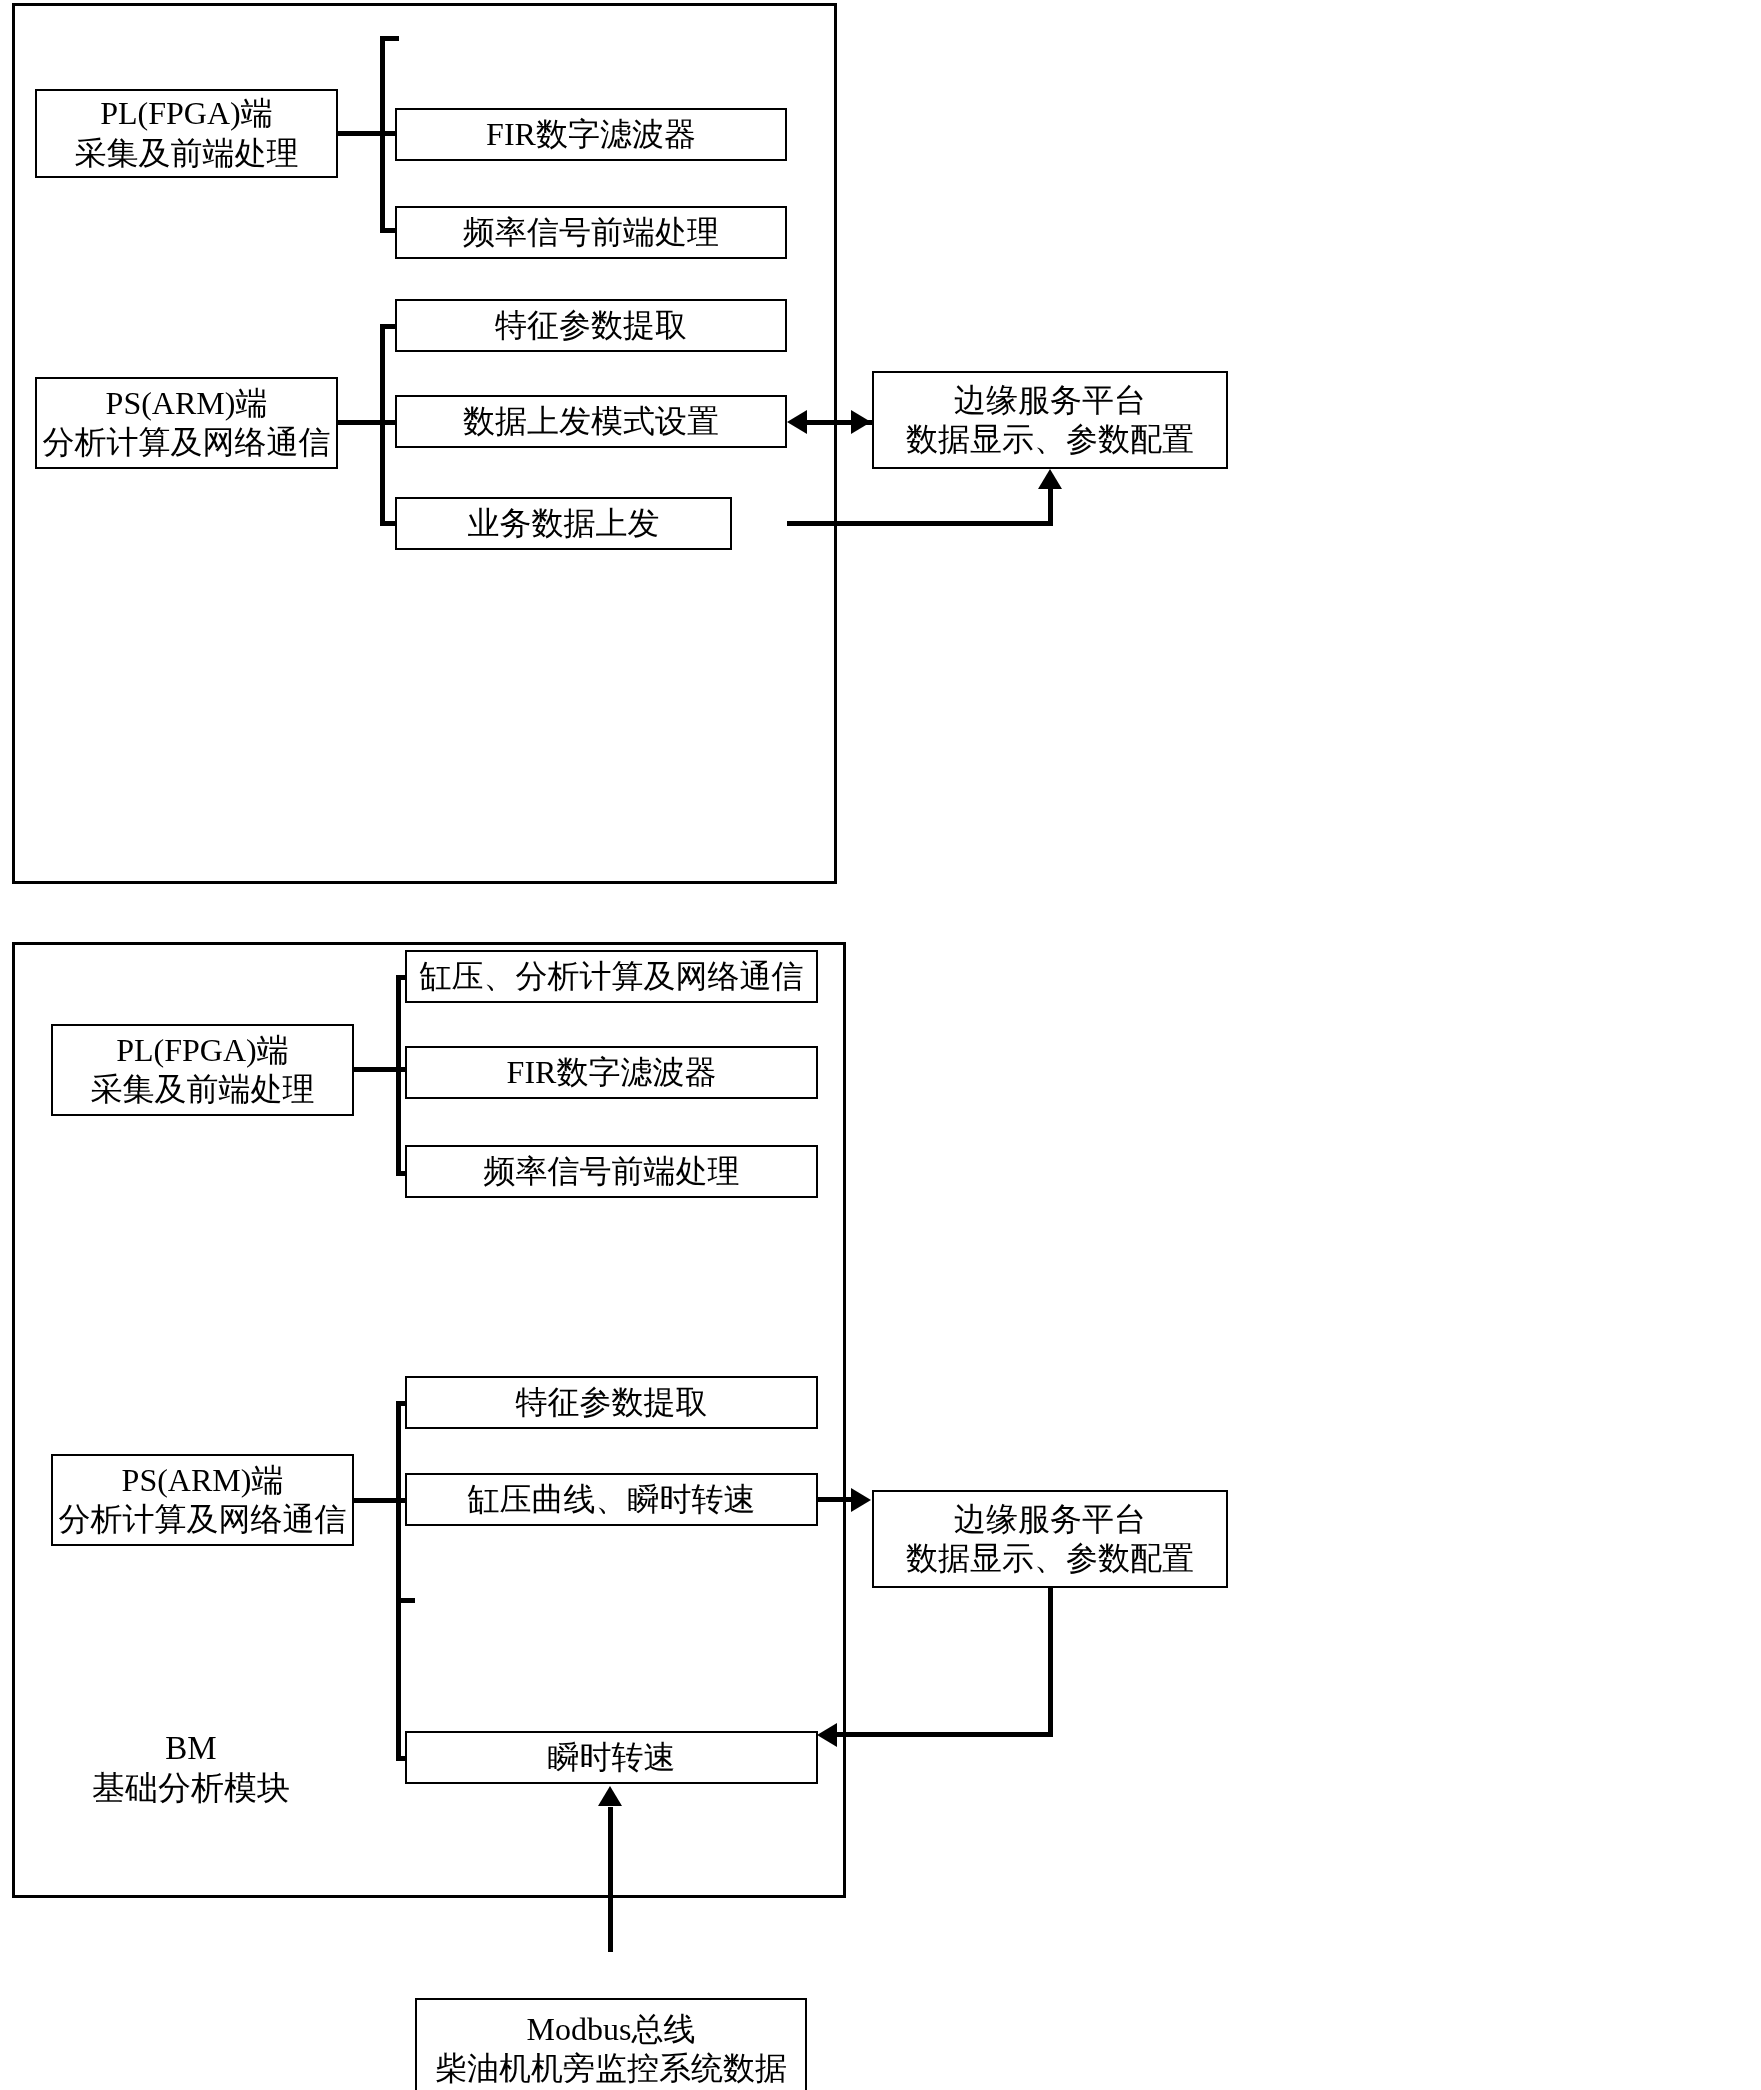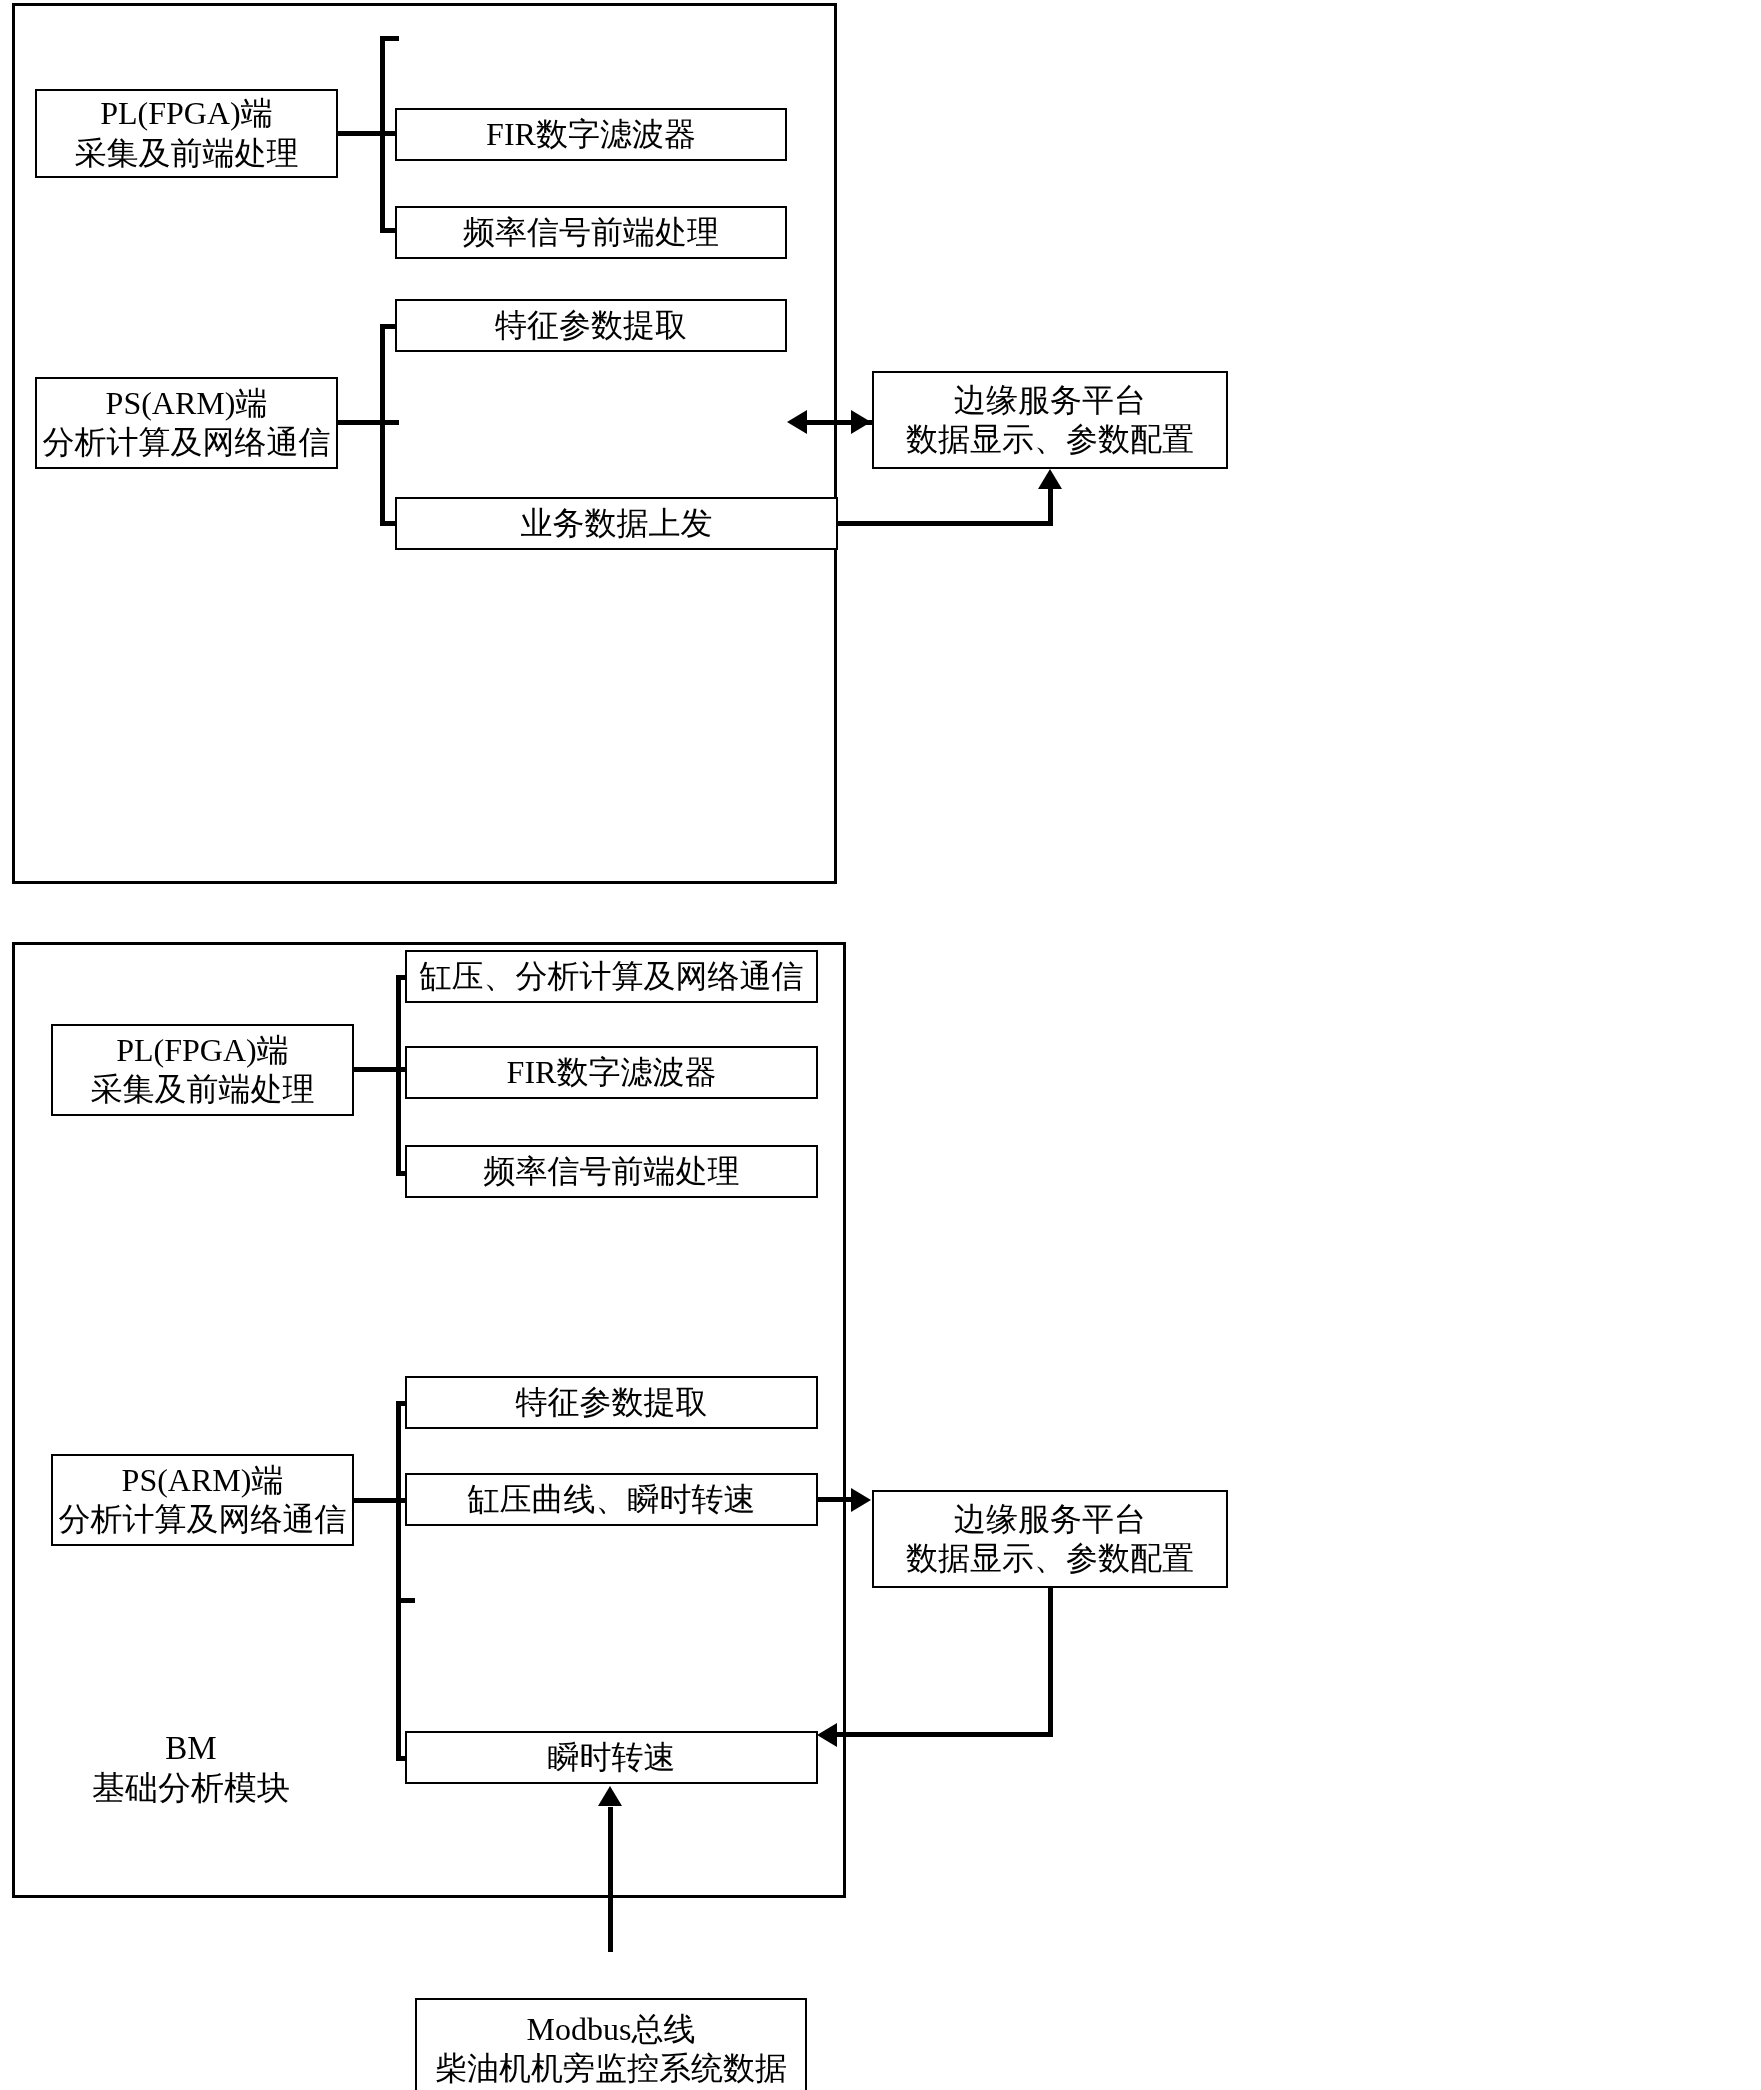--- a/index.html
+++ b/index.html
@@ -86,21 +86,24 @@
 
   <div class="ln-h" style="left:337px;top:420px;width:48px;"></div>
   <div class="ln-v" style="left:380px;top:324px;height:201px;"></div>
   <div class="ln-h" style="left:380px;top:324px;width:18.6px;"></div>
   <div class="ln-h" style="left:380px;top:420px;width:18.6px;"></div>
   <div class="ln-h" style="left:380px;top:521px;width:18.6px;"></div>
 
   <div class="box f-md" style="left:395px;top:299px;width:392px;height:53px;">
     <span class="ln">特征参数提取</span>
   </div>
-  <div class="box f-md" style="left:395px;top:497px;width:443px;height:53px;">
+  <div class="box f-md" style="left:395px;top:395px;width:392px;height:53px;">
+    <span class="ln">数据上发模式设置</span>
+  </div>
+  <div class="box f-md" style="left:395px;top:497px;width:337px;height:53px;">
     <span class="ln">业务数据上发</span>
   </div>
 
   <div class="box f-md" style="left:872px;top:371px;width:356px;height:98px;">
     <span class="ln">边缘服务平台</span>
     <span class="ln">数据显示、参数配置</span>
   </div>
 
   <div class="ln-h" style="left:807px;top:420px;width:65px;"></div>
   <div class="arrow arrow-left" style="left:787px;top:410px;"></div>

